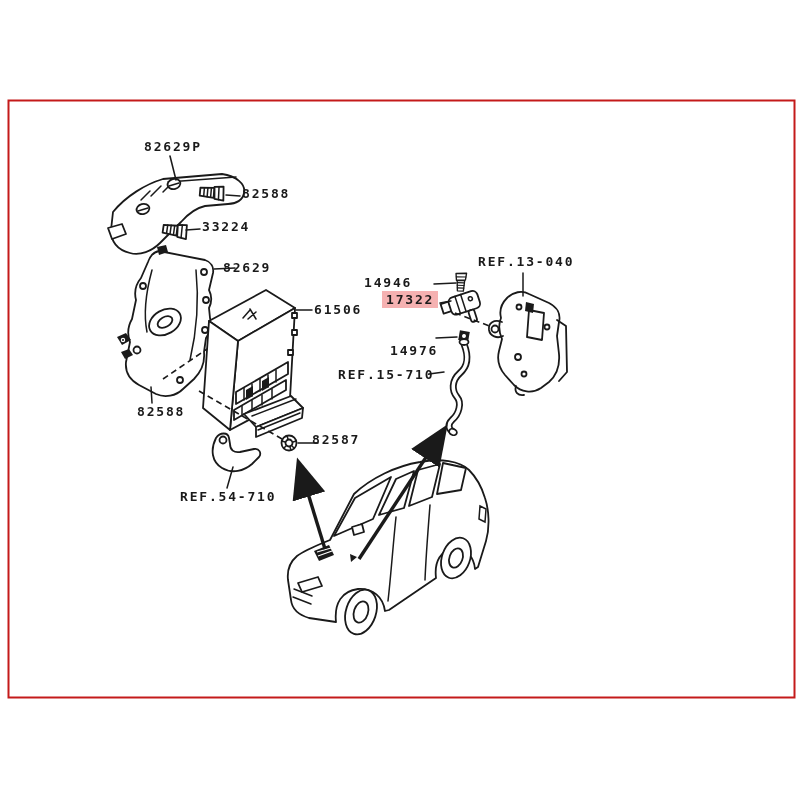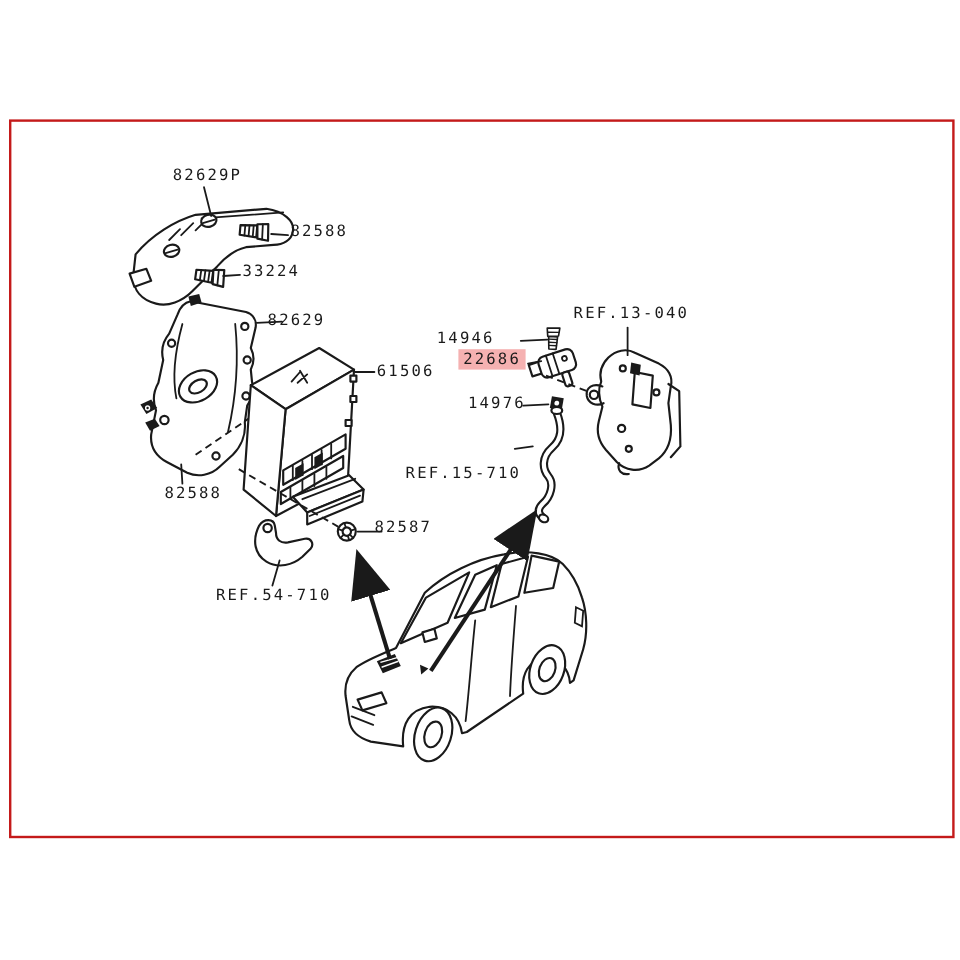--- a/index.html
+++ b/index.html
@@ -13,21 +13,21 @@
          font-family:"DejaVu Sans Mono", monospace;}
   .art{position:absolute;left:0;top:0;width:800px;height:800px;}
   .frame{fill:none;stroke:var(--accent);stroke-width:2;}
   .ln{fill:none;stroke:var(--ink);stroke-width:1.8;stroke-linecap:round;stroke-linejoin:round;}
   .lt{fill:none;stroke:var(--ink);stroke-width:1.5;stroke-linecap:round;}
   .fw{fill:#fff;stroke:var(--ink);stroke-width:1.8;stroke-linejoin:round;}
   .fk{fill:var(--ink);stroke:none;}
   .wl{fill:none;stroke:#fff;stroke-width:1.2;}
   .dash{fill:none;stroke:var(--ink);stroke-width:1.6;stroke-dasharray:6 4;}
   .arr{fill:none;stroke:var(--ink);stroke-width:3.4;}
-  .lbl{position:absolute;font-weight:normal;font-size:13px;letter-spacing:1.8px;
+  .lbl{position:absolute;font-weight:bold;font-size:13px;letter-spacing:1.8px;
        color:var(--ink);white-space:nowrap;line-height:1;cursor:pointer;}
   .lbl.hl{background:var(--hl);padding:2px 4px;}
 </style>
 </head>
 <body>
 
 <div class="stage">
 
   <svg class="art" viewBox="0 0 800 800">
     <defs>
@@ -202,18 +202,18 @@
 
   <div class="lbl" style="left:144px;top:140px">82629P</div>
   <div class="lbl" style="left:242px;top:187px">82588</div>
   <div class="lbl" style="left:202px;top:220px">33224</div>
   <div class="lbl" style="left:223px;top:261px">82629</div>
   <div class="lbl" style="left:314px;top:303px">61506</div>
   <div class="lbl" style="left:137px;top:405px">82588</div>
   <div class="lbl" style="left:312px;top:433px">82587</div>
   <div class="lbl" style="left:180px;top:490px">REF.54-710</div>
   <div class="lbl" style="left:364px;top:276px">14946</div>
-  <div class="lbl hl" style="left:382px;top:291px">22686</div>
-  <div class="lbl" style="left:390px;top:330px">14976</div>
-  <div class="lbl" style="left:338px;top:388px">REF.15-710</div>
+  <div class="lbl hl" style="left:382px;top:291px">17322</div>
+  <div class="lbl" style="left:390px;top:344px">14976</div>
+  <div class="lbl" style="left:338px;top:368px">REF.15-710</div>
   <div class="lbl" style="left:478px;top:255px">REF.13-040</div>
 
 </div>
 
 </body></html>

